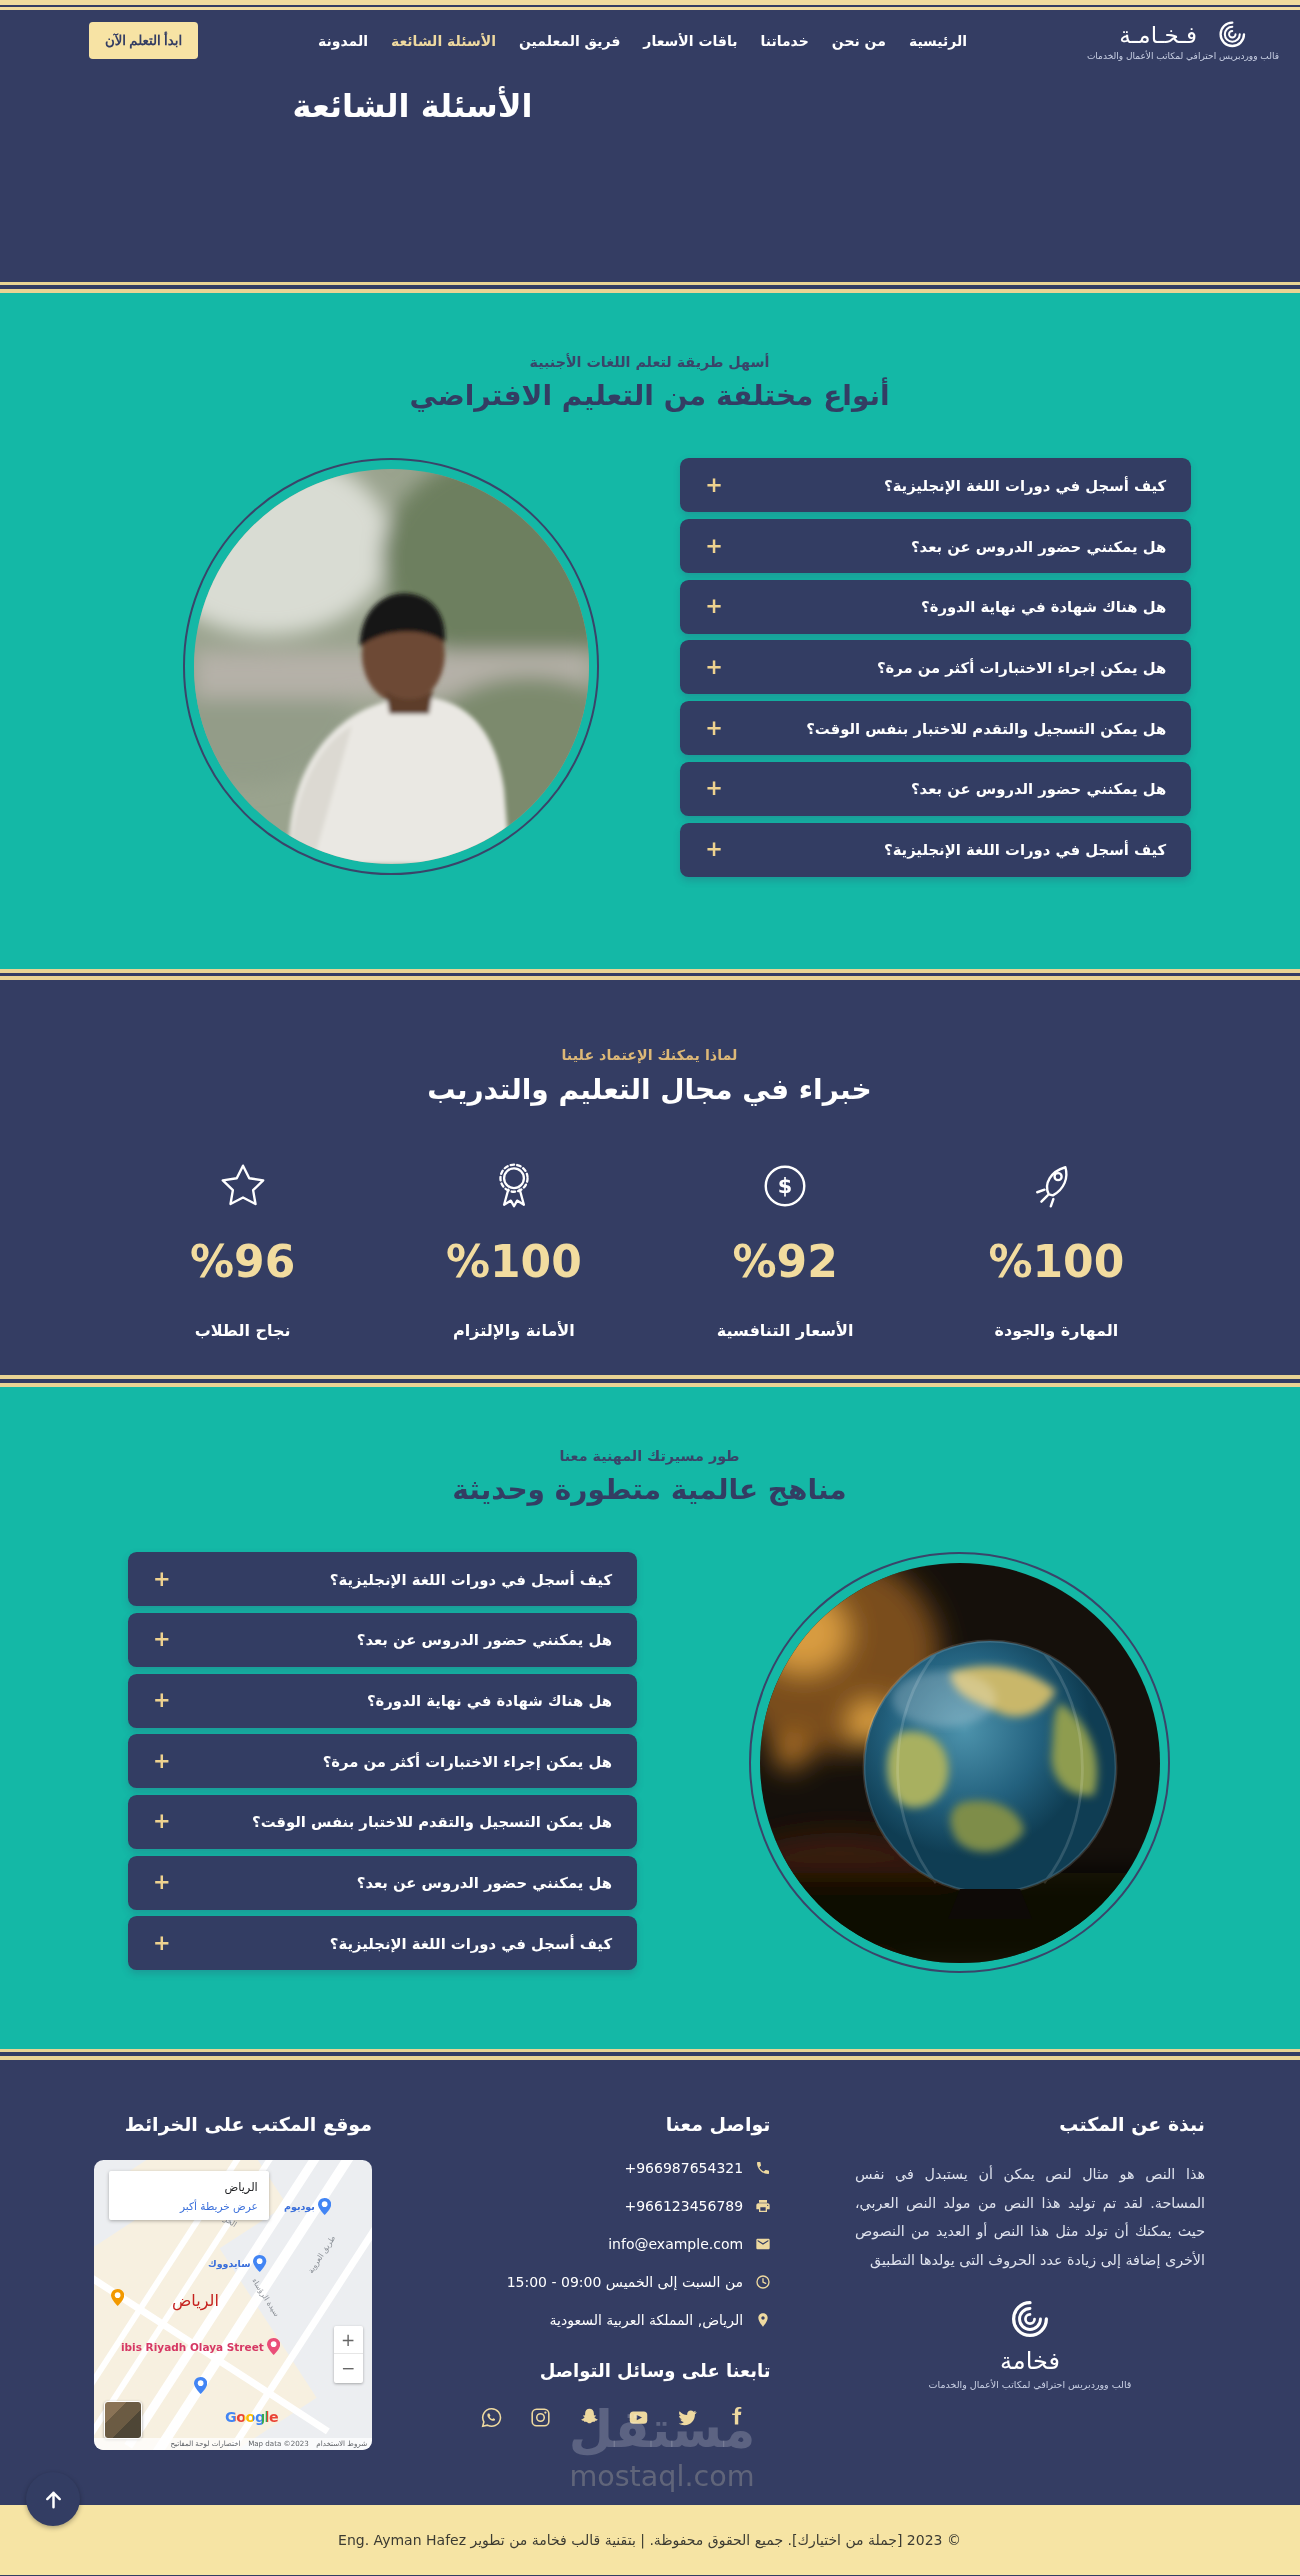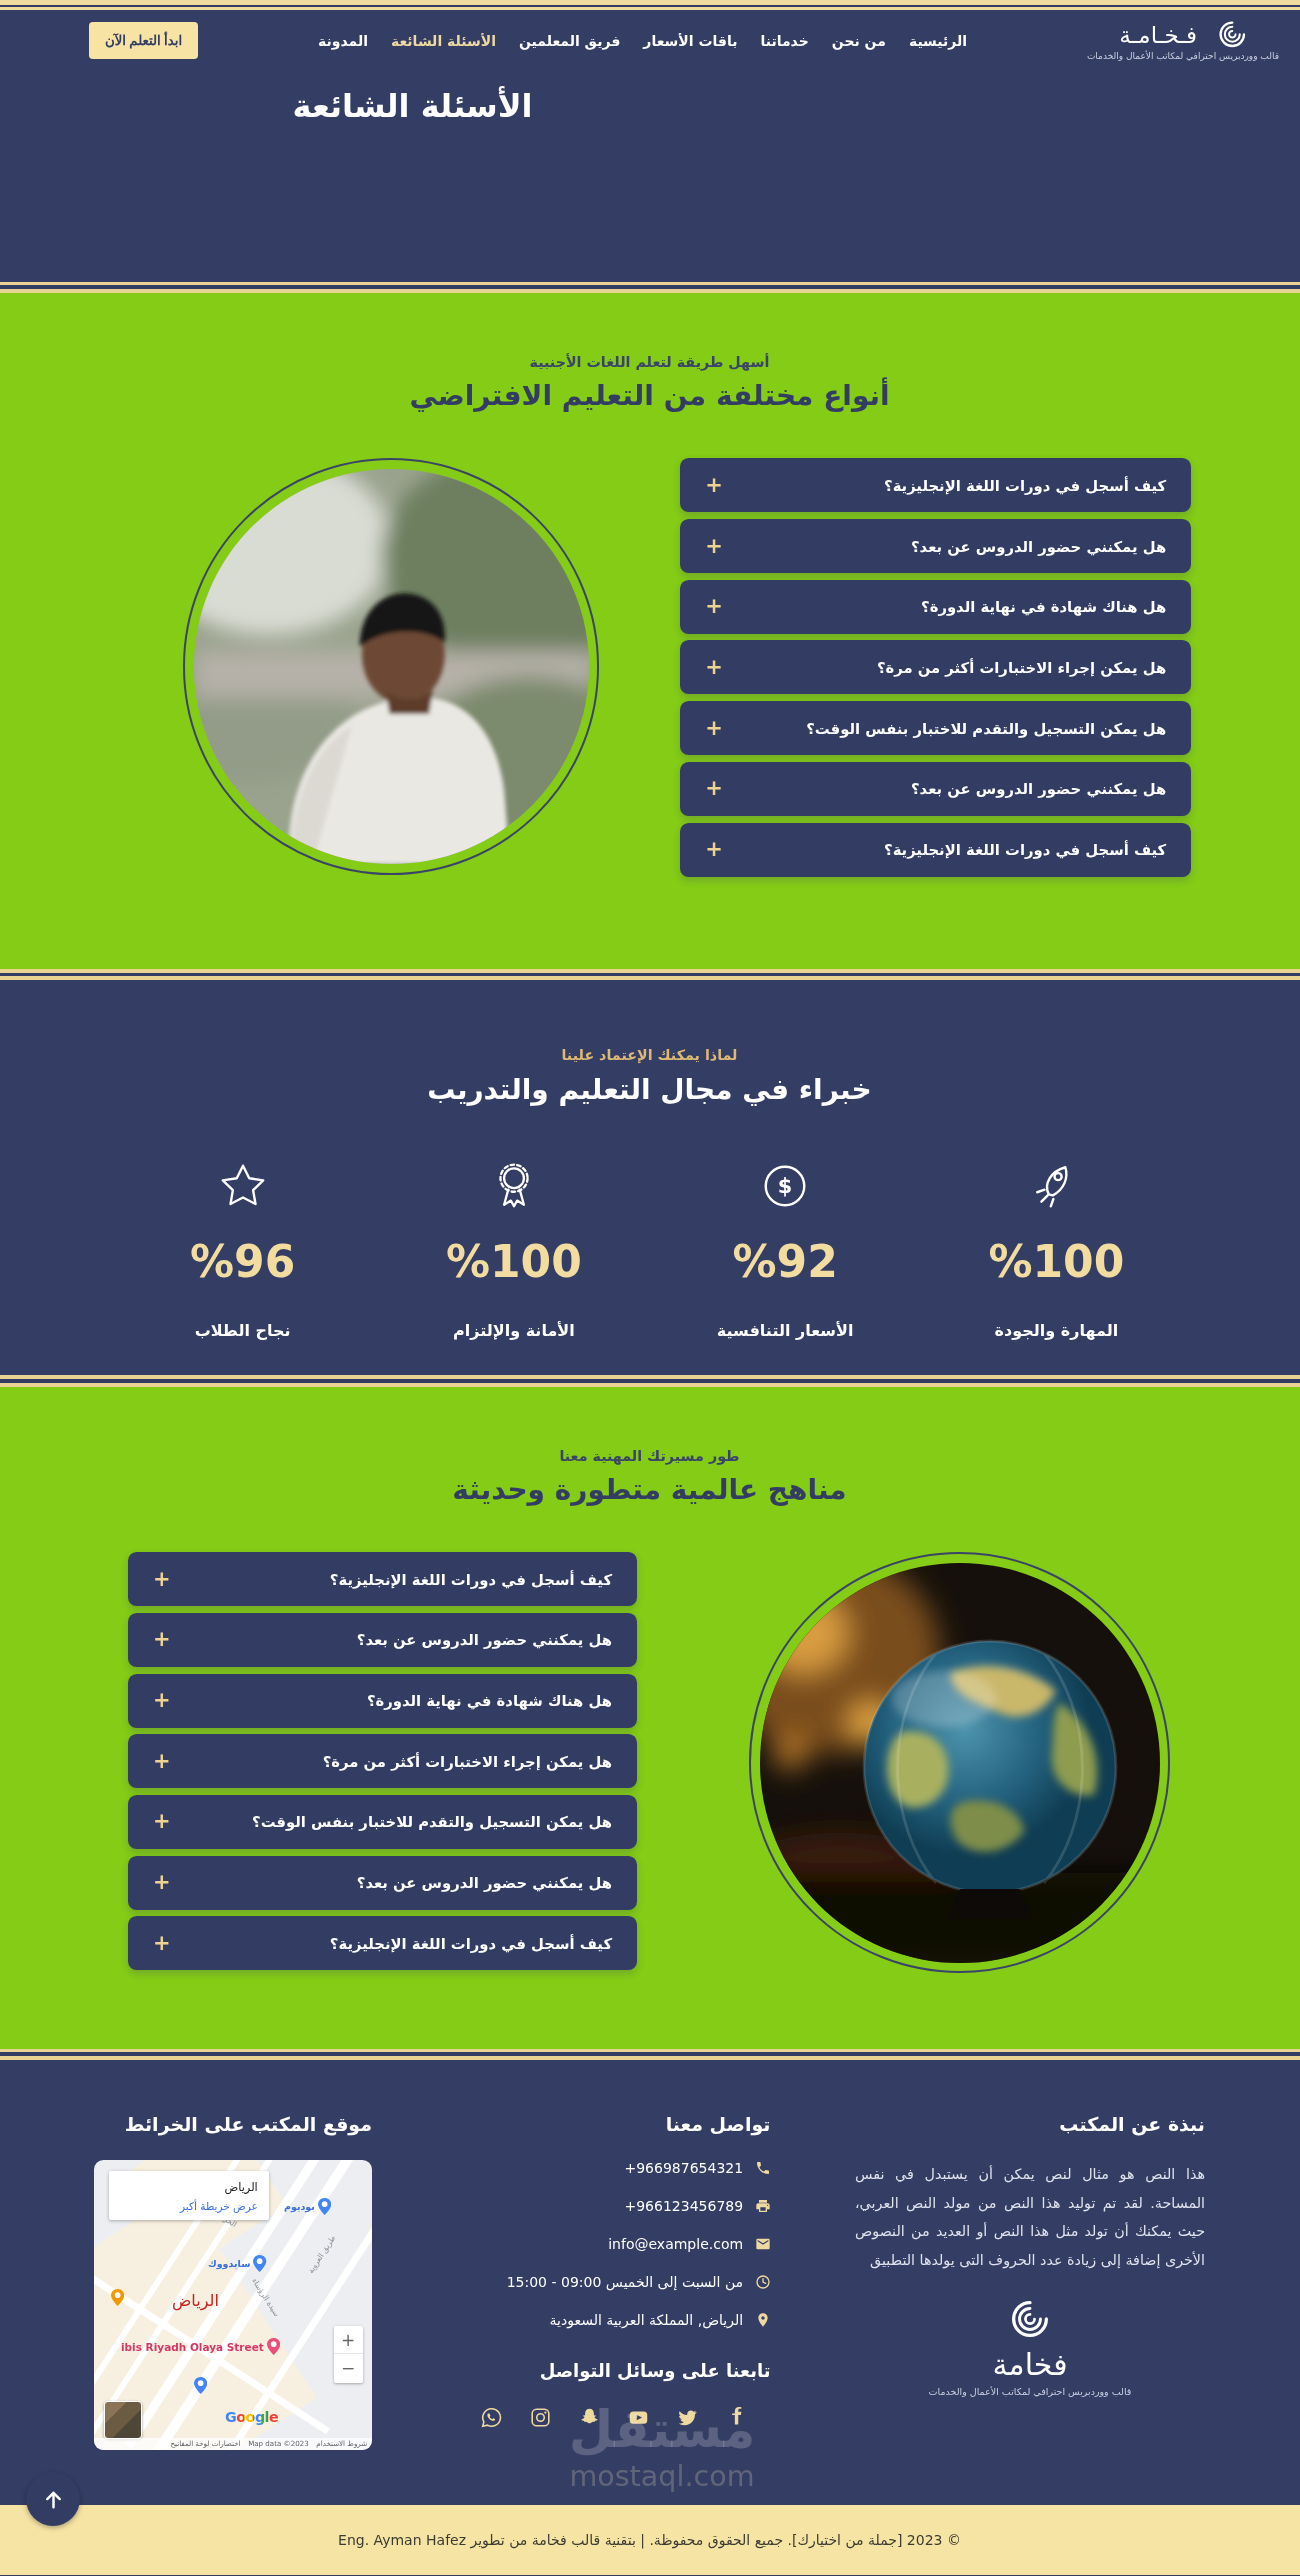--- a/index.html
+++ b/index.html
@@ -24,21 +24,21 @@
   .nav-item { color:#fff; font-size:14px; font-weight:bold; cursor:pointer; }
   .nav-item.active { color:#eed9a0; }
   .cta-btn { background:#f7e3a4; color:#333d63; font-size:13.3px; font-weight:bold; padding:10.5px 16px; border:none; border-radius:3.8px; cursor:pointer; font-family:Liberation Serif, serif; }
 
   
   .hero { height:210px; background:#343d63; }
   .hero-inner { width:1086px; margin:0 auto; }
   .hero-title { color:#fff; font-size:32px; font-weight:bold; direction:ltr; text-align:left; padding:15.2px 0 0 186px; }
 
   
-  .section { background:#84cc16; padding:61px 108px 0; }
+  .section { background:#14b8a6; padding:61px 108px 0; }
   .sec-sub { text-align:center; color:#3a4469; font-size:14.3px; font-weight:bold; }
   .sec-title { text-align:center; color:#333d63; font-size:28px; font-weight:bold; margin-top:9.5px; }
   .faq-row { display:flex; direction:ltr; margin-top:46px; align-items:flex-start; }
 
   .accordion { }
   .acc-item { direction:rtl; height:54px; background:#333d63; border-radius:8.6px; margin-bottom:6.7px;
               display:flex; align-items:center; justify-content:space-between; padding:0 25px;
               box-shadow:0 3.8px 7.6px rgba(51,61,99,.22); cursor:pointer; }
   .acc-q { color:#fff; font-size:14.8px; font-weight:bold; }
   .acc-plus { color:#eed28f; font-size:21px; font-weight:bold; line-height:1; }
@@ -64,21 +64,21 @@
   .stat-val { color:#f2dc9f; font-size:44px; font-weight:bold; margin-top:21px; direction:ltr; }
   .stat-label { color:#fff; font-size:16px; font-weight:bold; margin-top:34px; }
 
   
   .footer { background:#343d63; height:445px; padding:53px 95px 0; display:flex; justify-content:space-between; position:relative; }
   .f-title { color:#fff; font-size:19px; font-weight:bold; margin-bottom:25px; }
   .f-about { width:350px; }
   .f-about-text { color:#dfe3ee; font-size:14.3px; line-height:2; text-align:justify; }
   .f-logo { text-align:center; margin-top:25px; }
   .f-logo svg { width:40px; height:40px; }
-  .f-logo-name { color:#fff; font-size:30px; margin-top:3.8px; }
+  .f-logo-name { color:#fff; font-size:24px; margin-top:3.8px; }
   .f-logo-tag { color:#c9d0e4; font-size:9.5px; margin-top:3.8px; }
 
   .f-contact { width:314px; }
   .c-row { display:flex; align-items:flex-end; gap:11.4px; margin-bottom:22px; cursor:pointer; }
   .c-row svg { width:16px; height:16px; flex:none; }
   .c-text { color:#fff; font-size:14px; }
   .ltr { direction:ltr; unicode-bidi:isolate; }
   .f-social-title { color:#fff; font-size:18px; font-weight:bold; margin-top:32px; }
   .social-row { display:flex; gap:28px; margin-top:26px; justify-content:center; }
   .social-row svg { width:21px; height:21px; cursor:pointer; }

